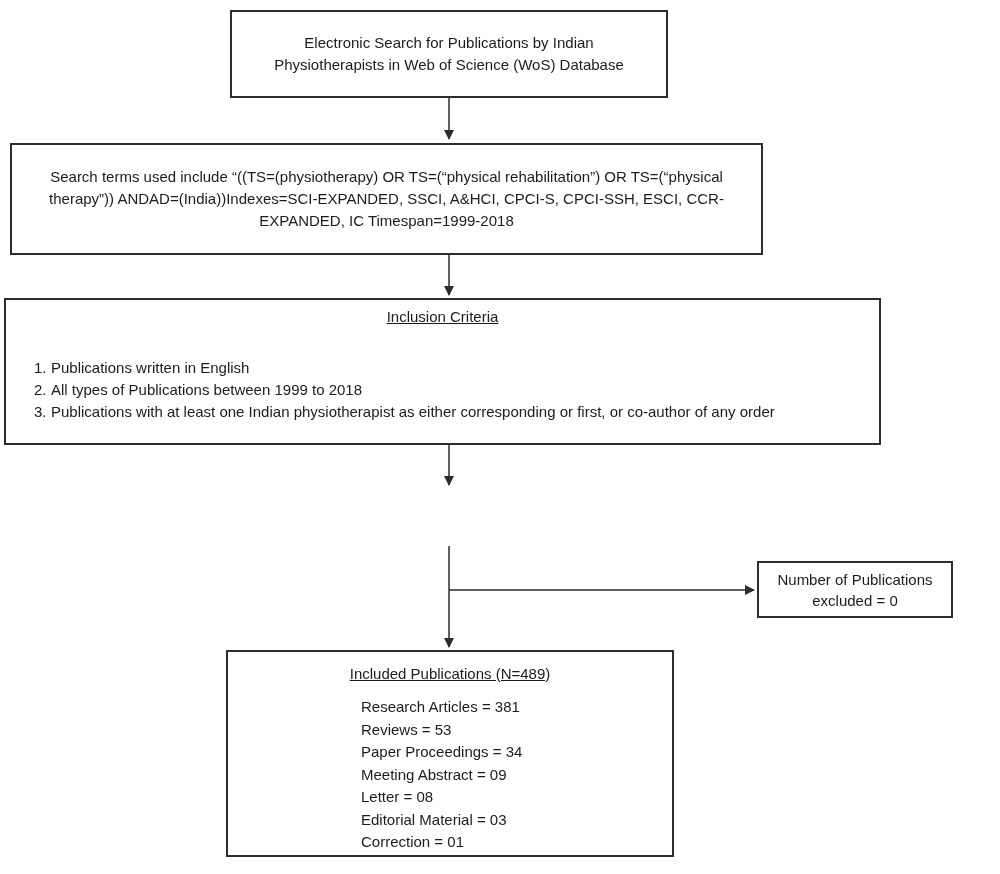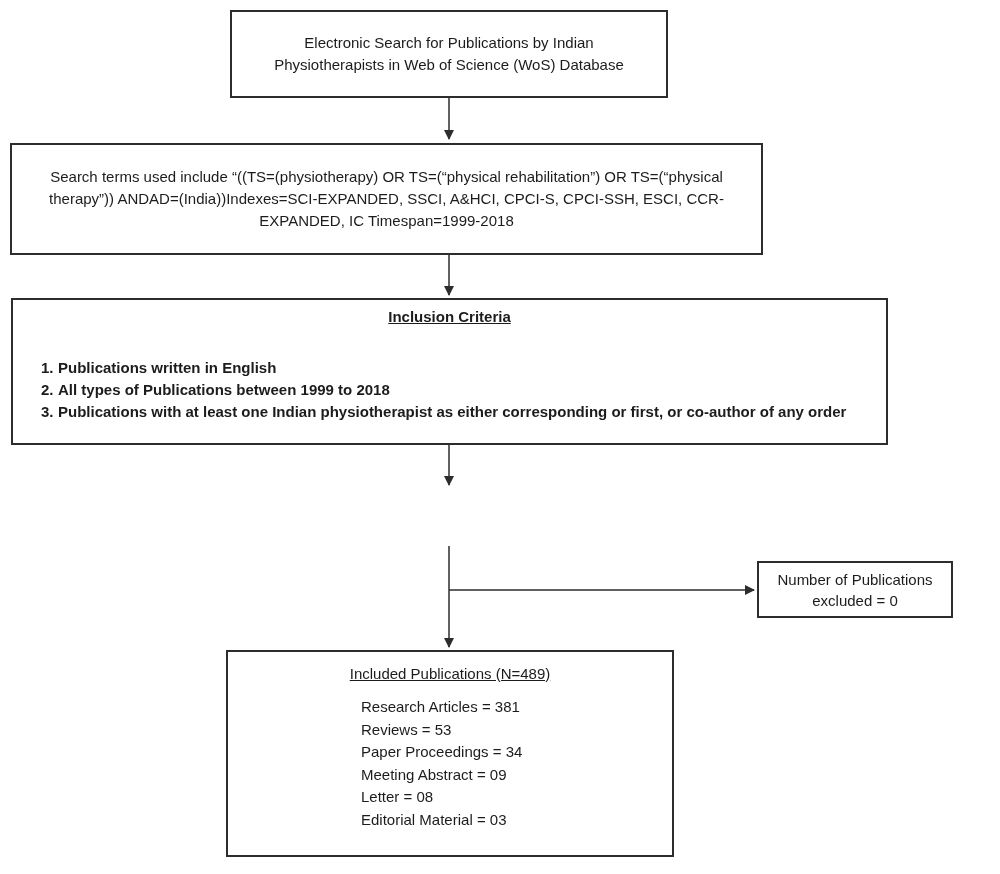--- a/index.html
+++ b/index.html
@@ -21,21 +21,21 @@
   .center-box {
     display: flex;
     flex-direction: column;
     justify-content: center;
     text-align: center;
     line-height: 22px;
   }
   
   #top-box      { left: 230px; top: 10px;  width: 438px; height: 88px; }
   #search-box   { left: 10px;  top: 143px; width: 753px; height: 112px; }
-  #inclusion-box{ left: 11px;  top: 298px; width: 877px; height: 147px; padding-top: 7px; font-weight: bold; }
+  #inclusion-box{ left: 4px;  top: 298px; width: 877px; height: 147px; padding-top: 7px; }
   #met-box      { left: 128px; top: 487px; width: 639px; height: 59px; }
   #excluded-box { left: 757px; top: 561px; width: 196px; height: 57px; line-height: 21px; }
   #included-box { left: 226px; top: 650px; width: 448px; height: 207px; padding-top: 12px; overflow: hidden; }
 
   .box-heading {
     text-align: center;
     text-decoration: underline;
     line-height: 20px;
   }
   
@@ -120,16 +120,17 @@
 
   <div class="box" id="included-box">
     <div class="box-heading">Included Publications (N=489)</div>
     <div class="pub-list">
       <div>Research Articles = 381</div>
       <div>Reviews = 53</div>
       <div>Paper Proceedings = 34</div>
       <div>Meeting Abstract = 09</div>
       <div>Letter = 08</div>
       <div>Editorial Material = 03</div>
+      <div>Correction = 01</div>
     </div>
   </div>
 
 </div>
 
 </body></html>

